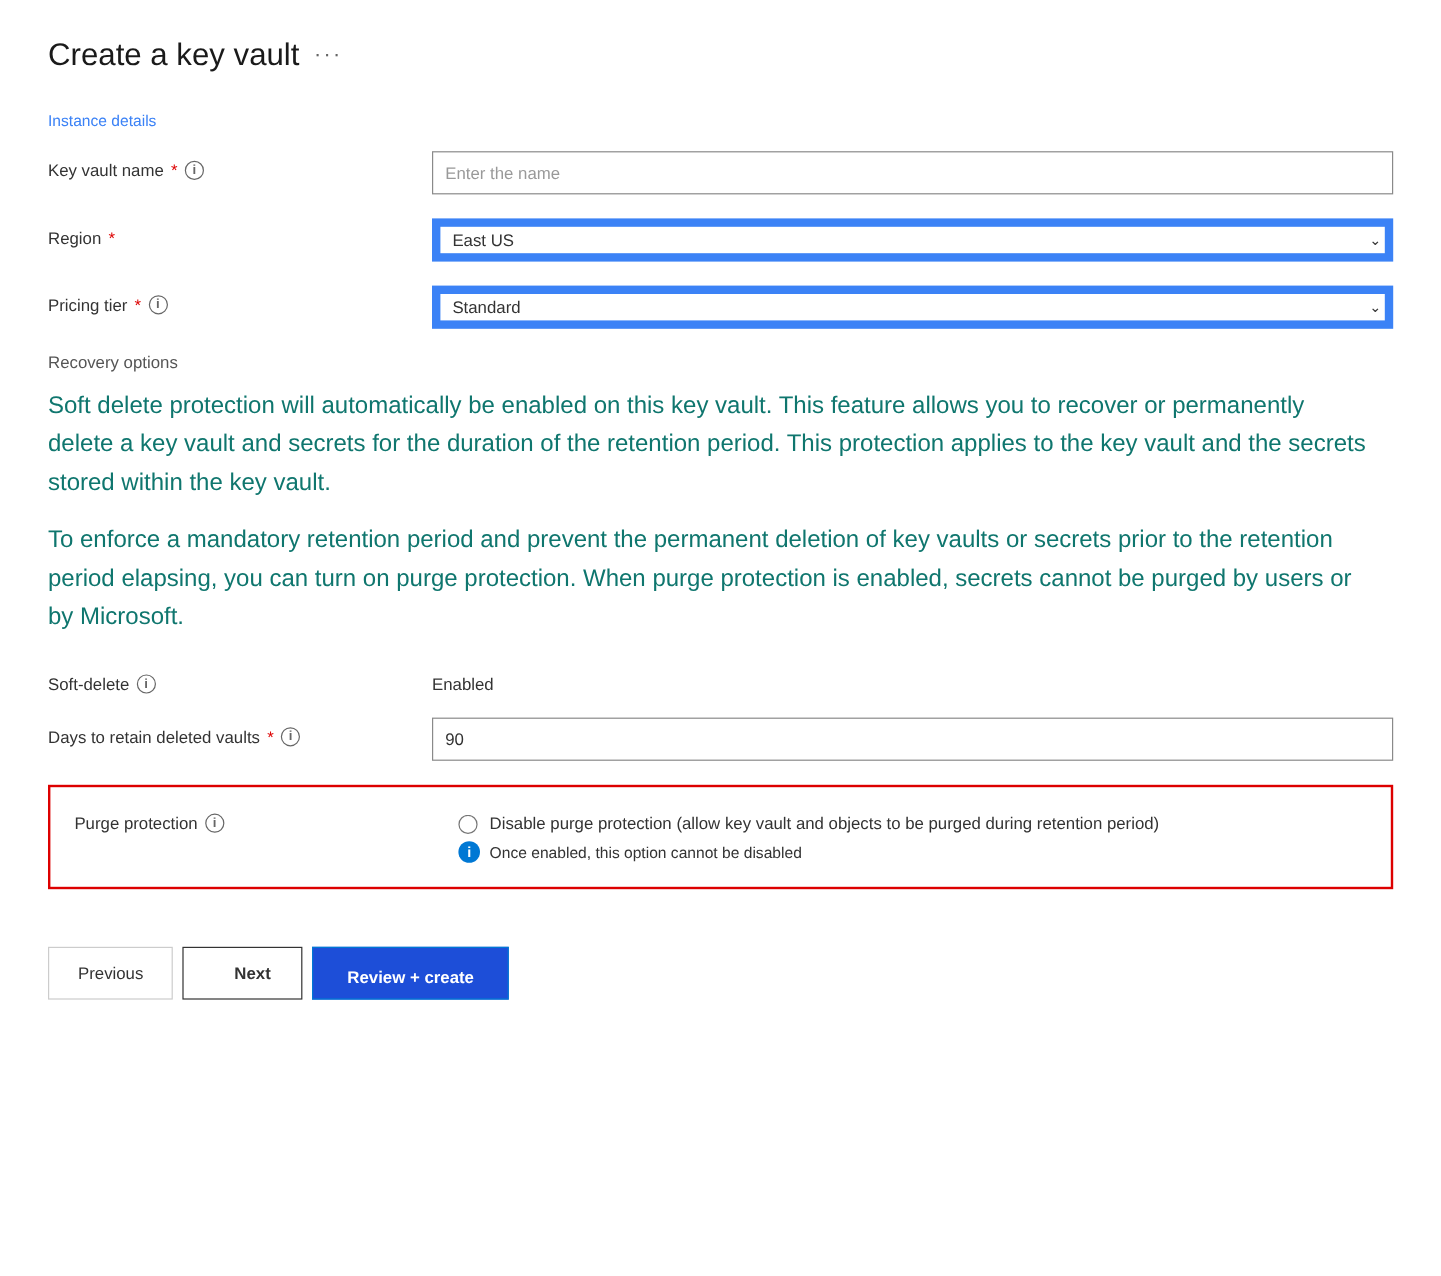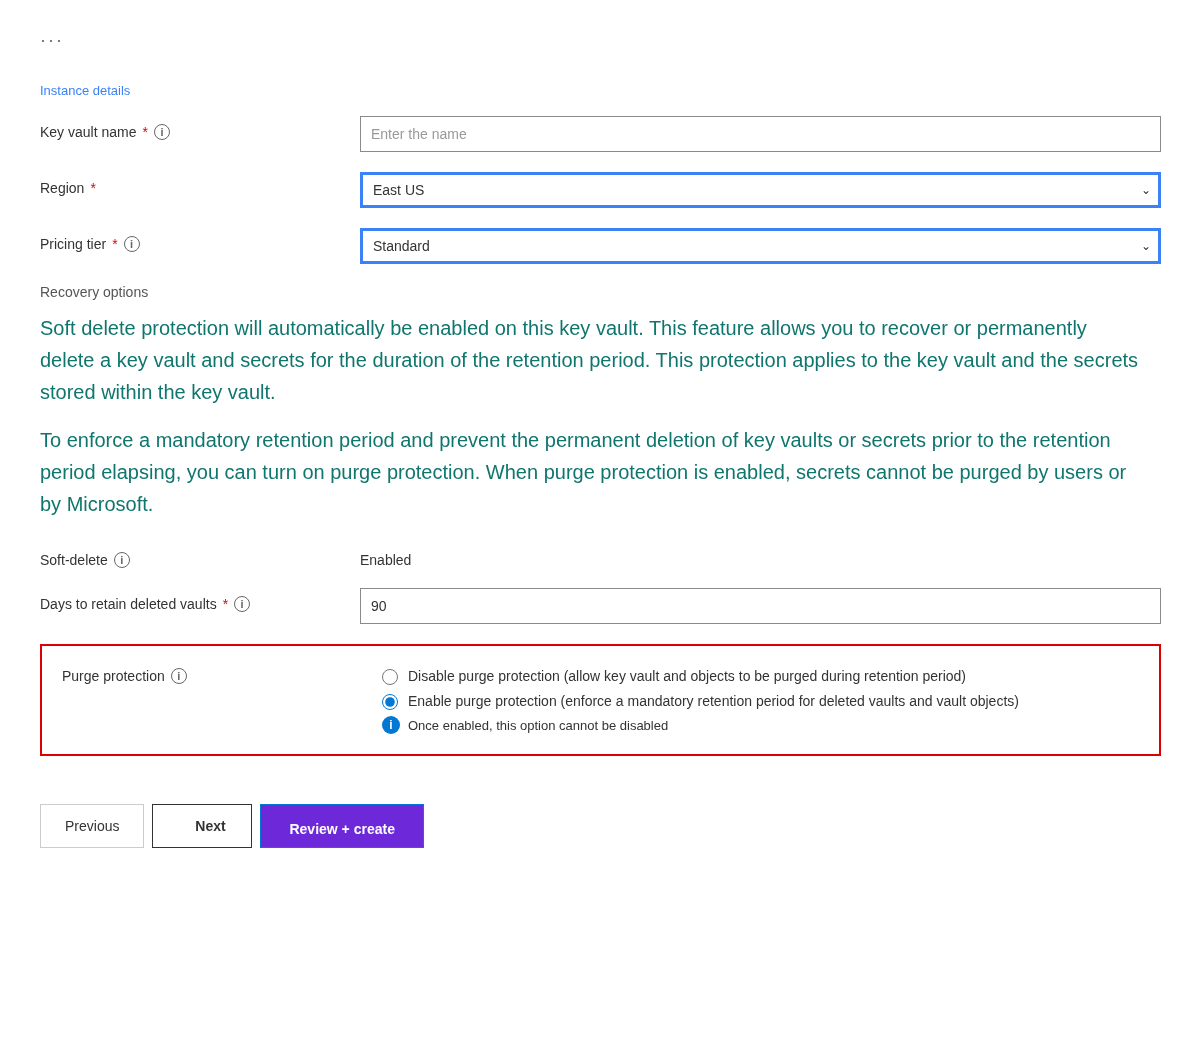--- a/index.html
+++ b/index.html
@@ -83,21 +83,21 @@
     .text-input::placeholder {
       color: #999;
     }
     .select-wrapper {
       position: relative;
       width: 100%;
     }
     .select-input {
       width: 100%;
       height: 36px;
-      border: 3px solid #3b82f6;
+      border: 7px solid #3b82f6;
       padding: 0 36px 0 10px;
       font-size: 14px;
       color: #333;
       appearance: none;
       background: #fff;
       cursor: pointer;
       outline: none;
     }
     .select-chevron {
       position: absolute;
@@ -206,37 +206,38 @@
       padding: 0 24px;
       font-size: 14px;
       cursor: pointer;
       border: 1px solid #ccc;
       background: #fff;
       color: #333;
       font-family: inherit;
       min-width: 100px;
     }
     .btn-primary {
-      background: #6d28d9;
+      background: #1d4ed8;
       color: #fff;
       border: 1px solid #0078d4;
       font-weight: 600;
       padding: 16px 28px;
       text-align: center;
     }
     .btn-next {
       font-weight: 600;
       border: 1.5px solid #333;
       padding-left: 40px;
     }
   </style>
 </head>
 <body>
 
 <div class="page-header">
+  <h1 class="page-title">Create a key vault</h1>
   <span class="more-options">···</span>
 </div>
 
 <div>
   <div class="section-label">Instance details</div>
 
   <div class="form-row">
     <div class="form-label">
       <span>Key vault name</span>
       <span class="required-star">*</span>
@@ -317,24 +318,20 @@
       <span>Purge protection</span>
       <span class="info-icon">i</span>
     </div>
     <div class="purge-options">
 
       <label class="radio-option">
         <input type="radio" name="purge_protection" value="disable" style="">
         <span class="radio-label">Disable purge protection (allow key vault and objects to be purged during retention period)</span>
       </label>
 
-      <label class="radio-option">
-        <input type="radio" name="purge_protection" value="enable" checked="" style="">
-        <span class="radio-label">Enable purge protection (enforce a mandatory retention period for deleted vaults and vault objects)</span>
-      </label>
 
       <div class="info-note">
         <span class="info-circle-blue">i</span>
         <span>Once enabled, this option cannot be disabled</span>
       </div>
     </div>
   </div>
 </div>
 
 <div class="footer-buttons">

